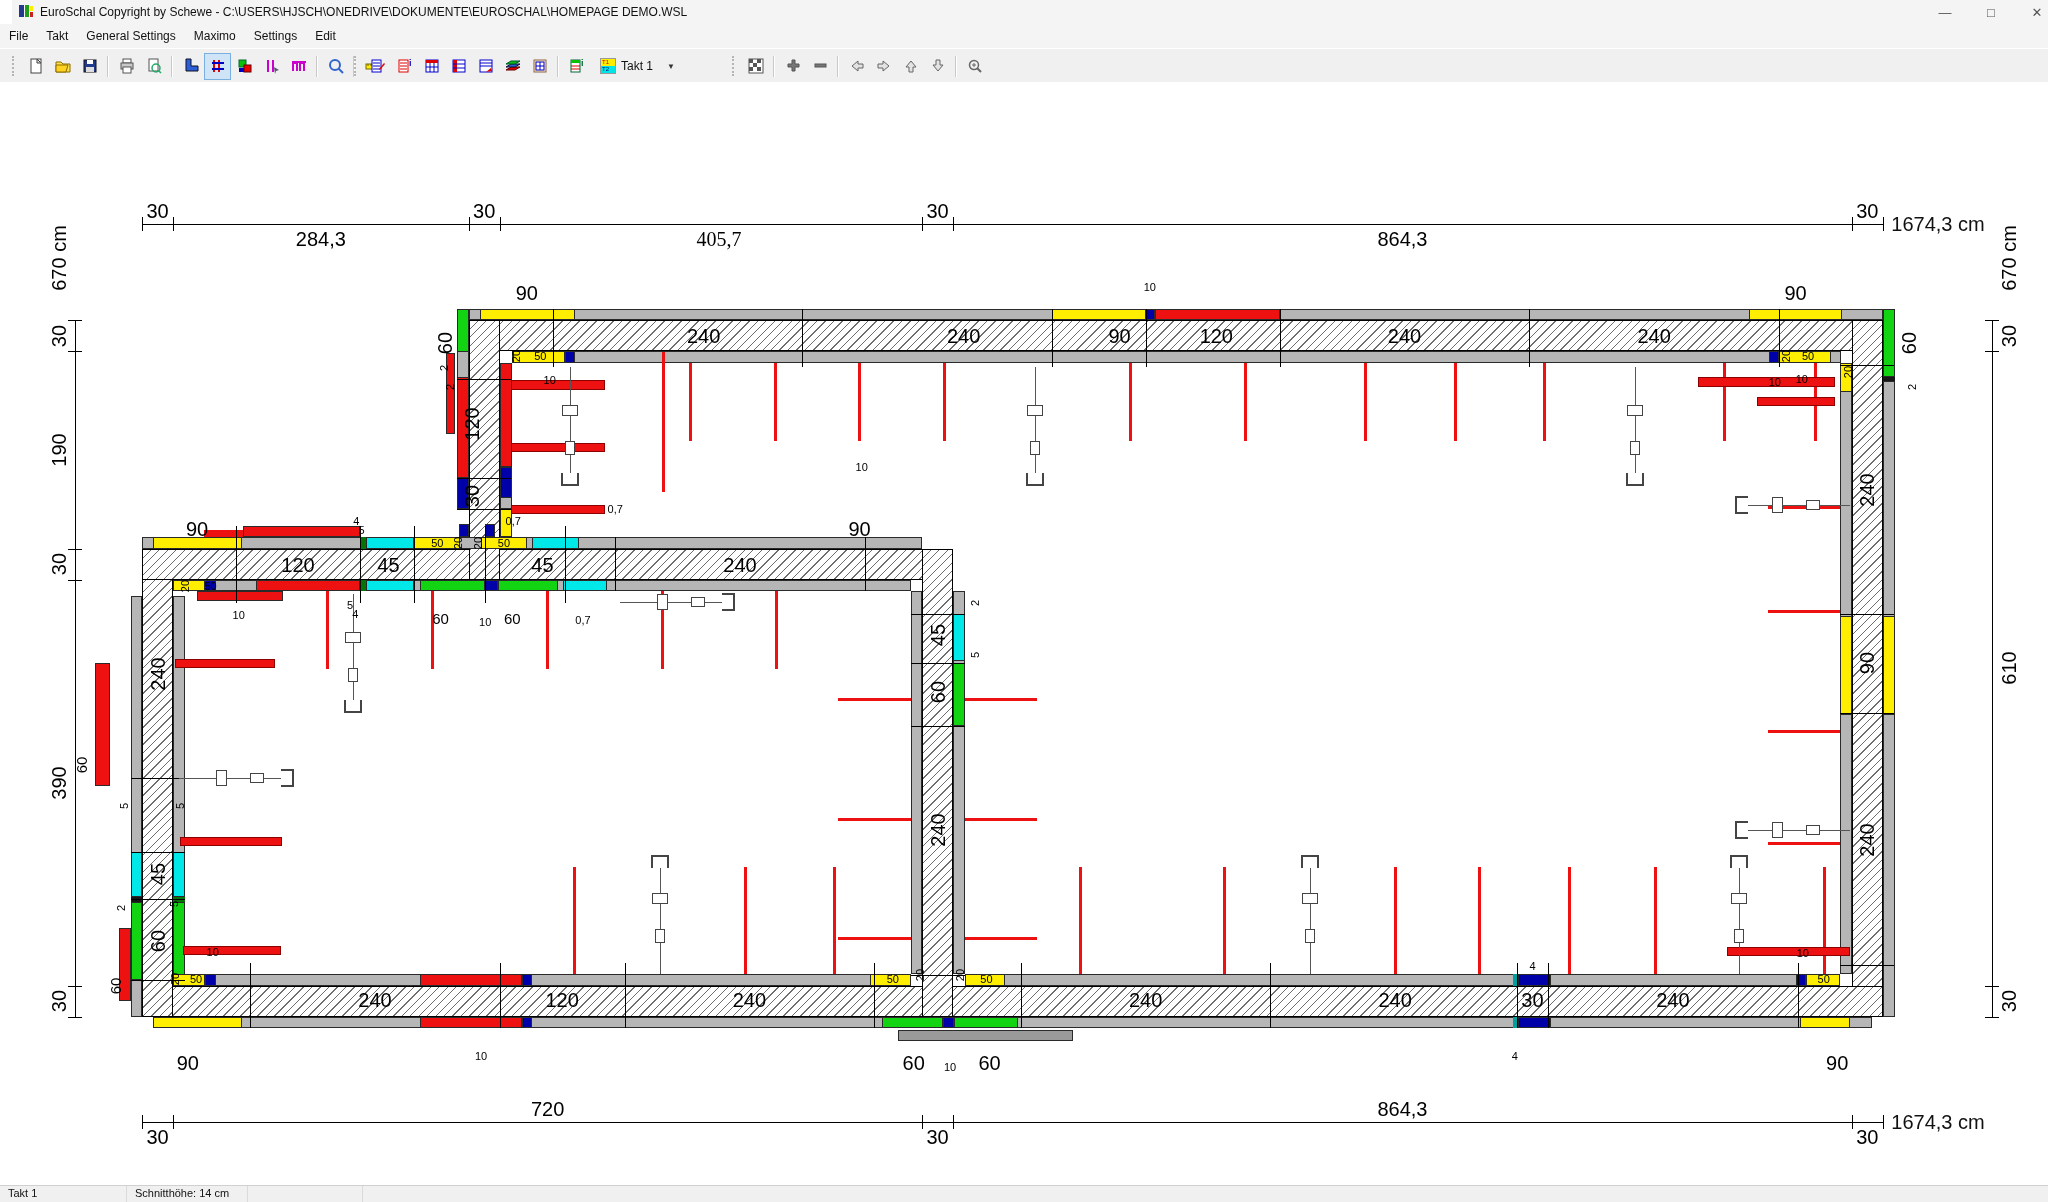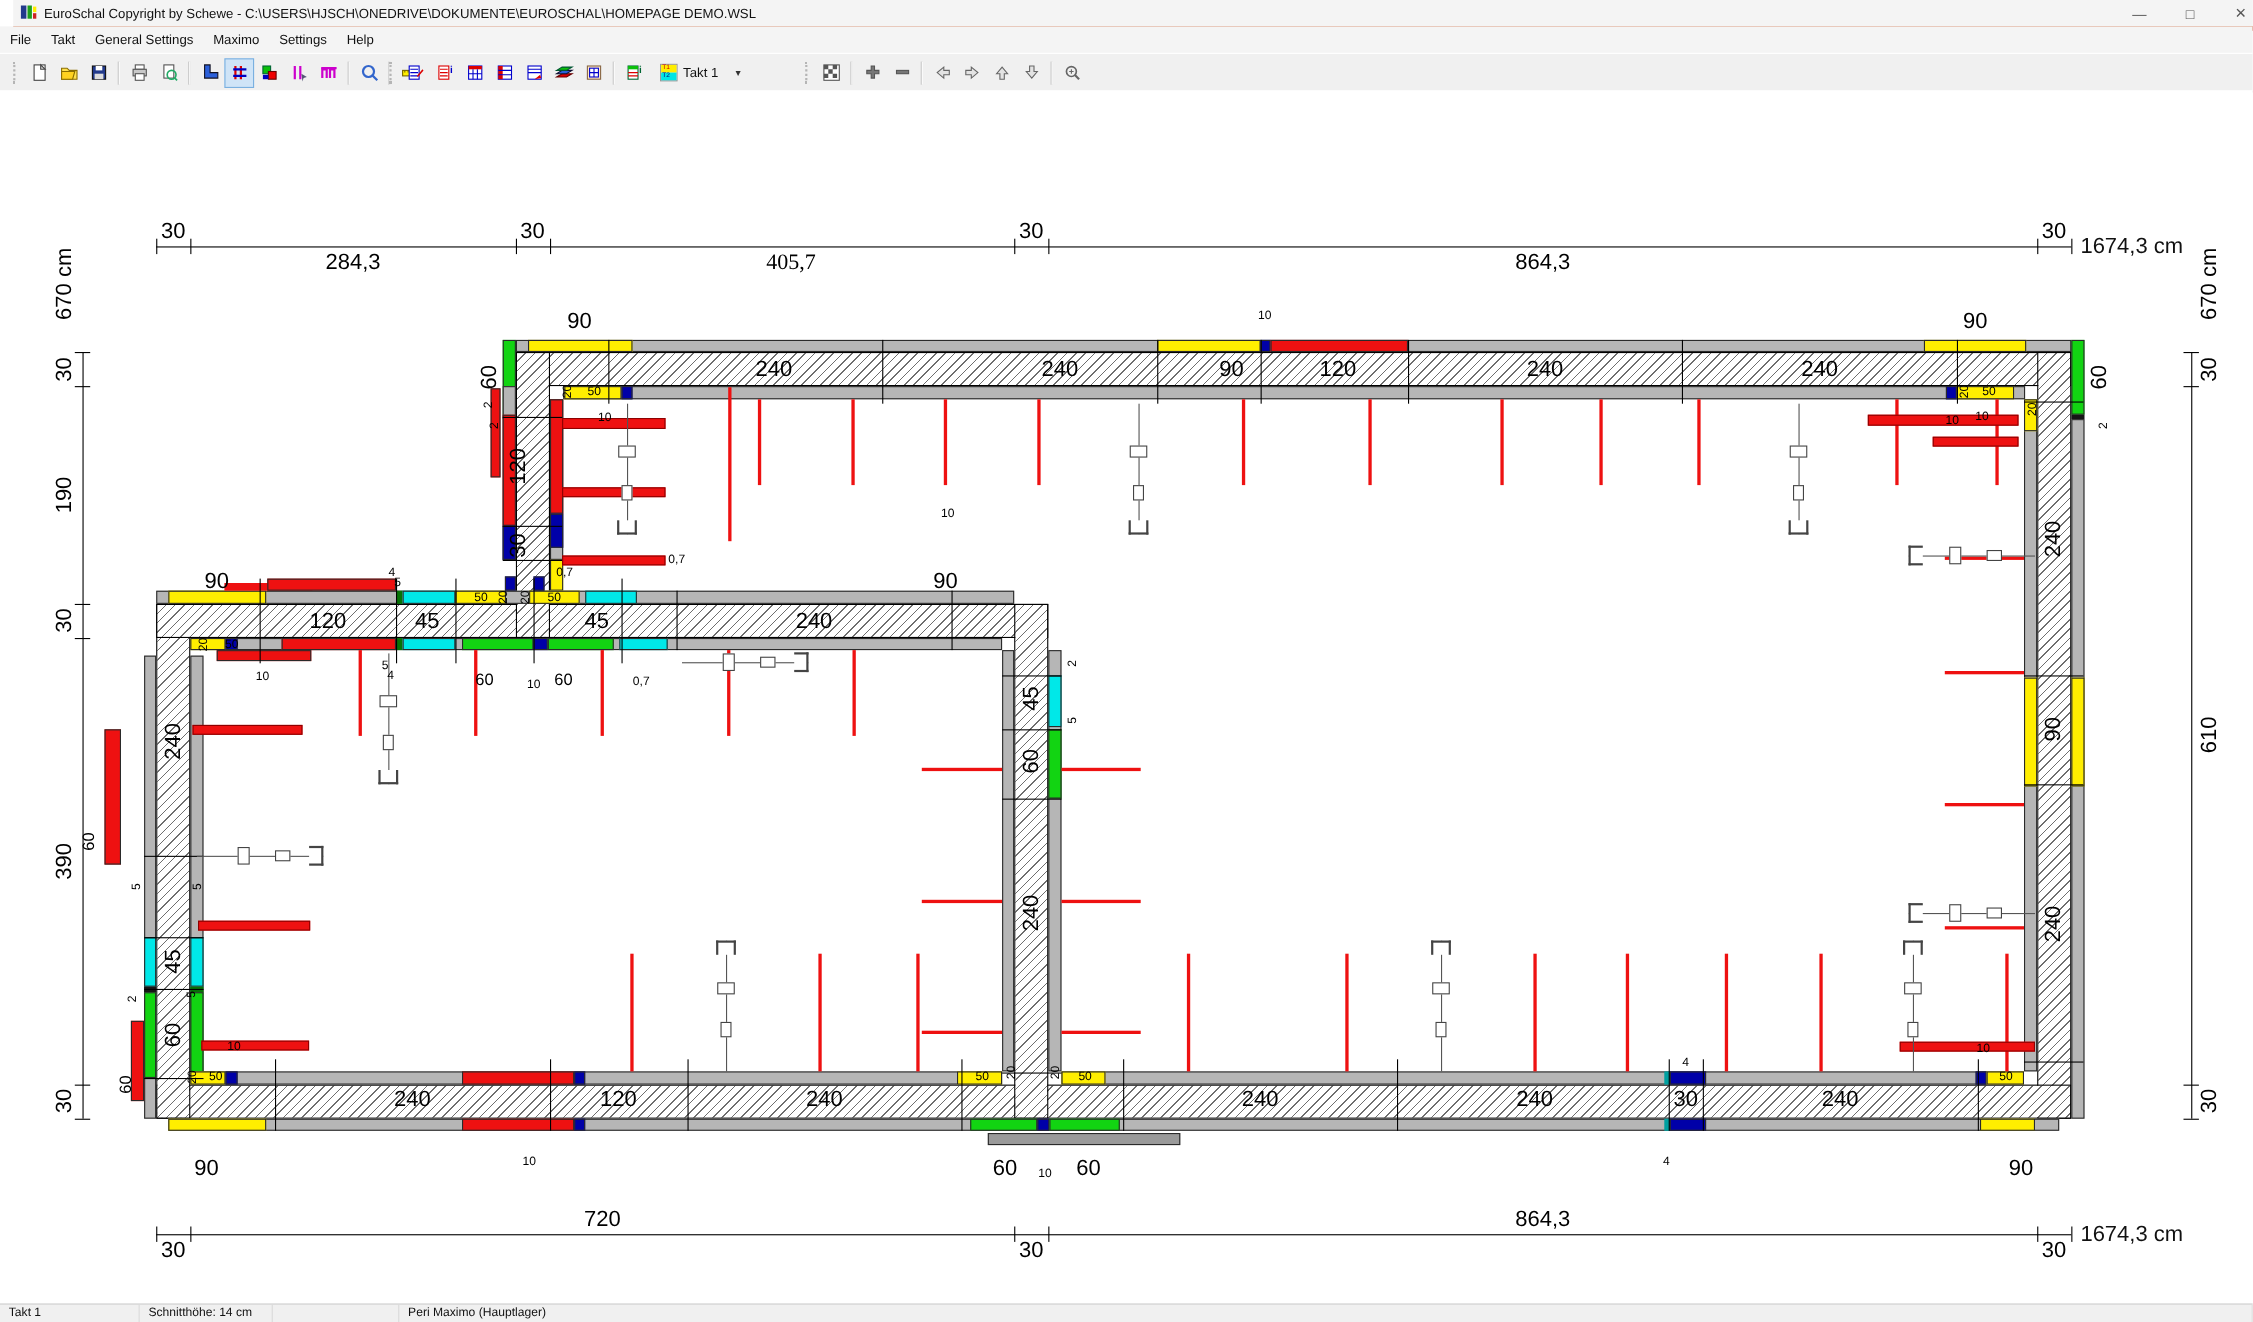--- a/index.html
+++ b/index.html
@@ -69,21 +69,21 @@
       <div class="wbtn">✕</div>
     </span>
 </div>
 
 <div class="menubar">
     <div class="menu-item">File</div>
     <div class="menu-item">Takt</div>
     <div class="menu-item">General Settings</div>
     <div class="menu-item">Maximo</div>
     <div class="menu-item">Settings</div>
-    <div class="menu-item">Help</div>
+    <div class="menu-item">Edit</div>
   </div>
 
 <div class="toolband">
   <div class="tgroup" id="tg-main" style="left:10px">
       <div class="handle"></div>
       <div class="tbtn">
         <svg width="18" height="18">
           <rect x="4" y="2" width="10" height="14" fill="#fff" stroke="#444"></rect>
           <path d="M10 2l4 4h-4z" fill="#ddd" stroke="#444"></path>
         </svg>
@@ -648,14 +648,13 @@
     <div class="lab b r" style="left: 2009px; top: 253.6px;">30</div>
     <div class="lab b r" style="left: 2009px; top: 586.4px;">610</div>
     <div class="lab b r" style="left: 2009px; top: 919.2px;">30</div>
     <div class="lab b r" style="left: 2009px; top: 176px;">670 cm</div>
   </div>
 
 <div class="statusbar">
     <div class="scell" style="width: 110px;">Takt 1</div>
     <div class="scell" style="width: 104px;">Schnitthöhe: 14 cm</div>
     <div class="scell" style="width: 98px;"></div>
-    <div class="scell" style="flex: 1 1 0%;">Peri Maximo (Hauptlager)</div>
   </div>
 
 </body></html>

